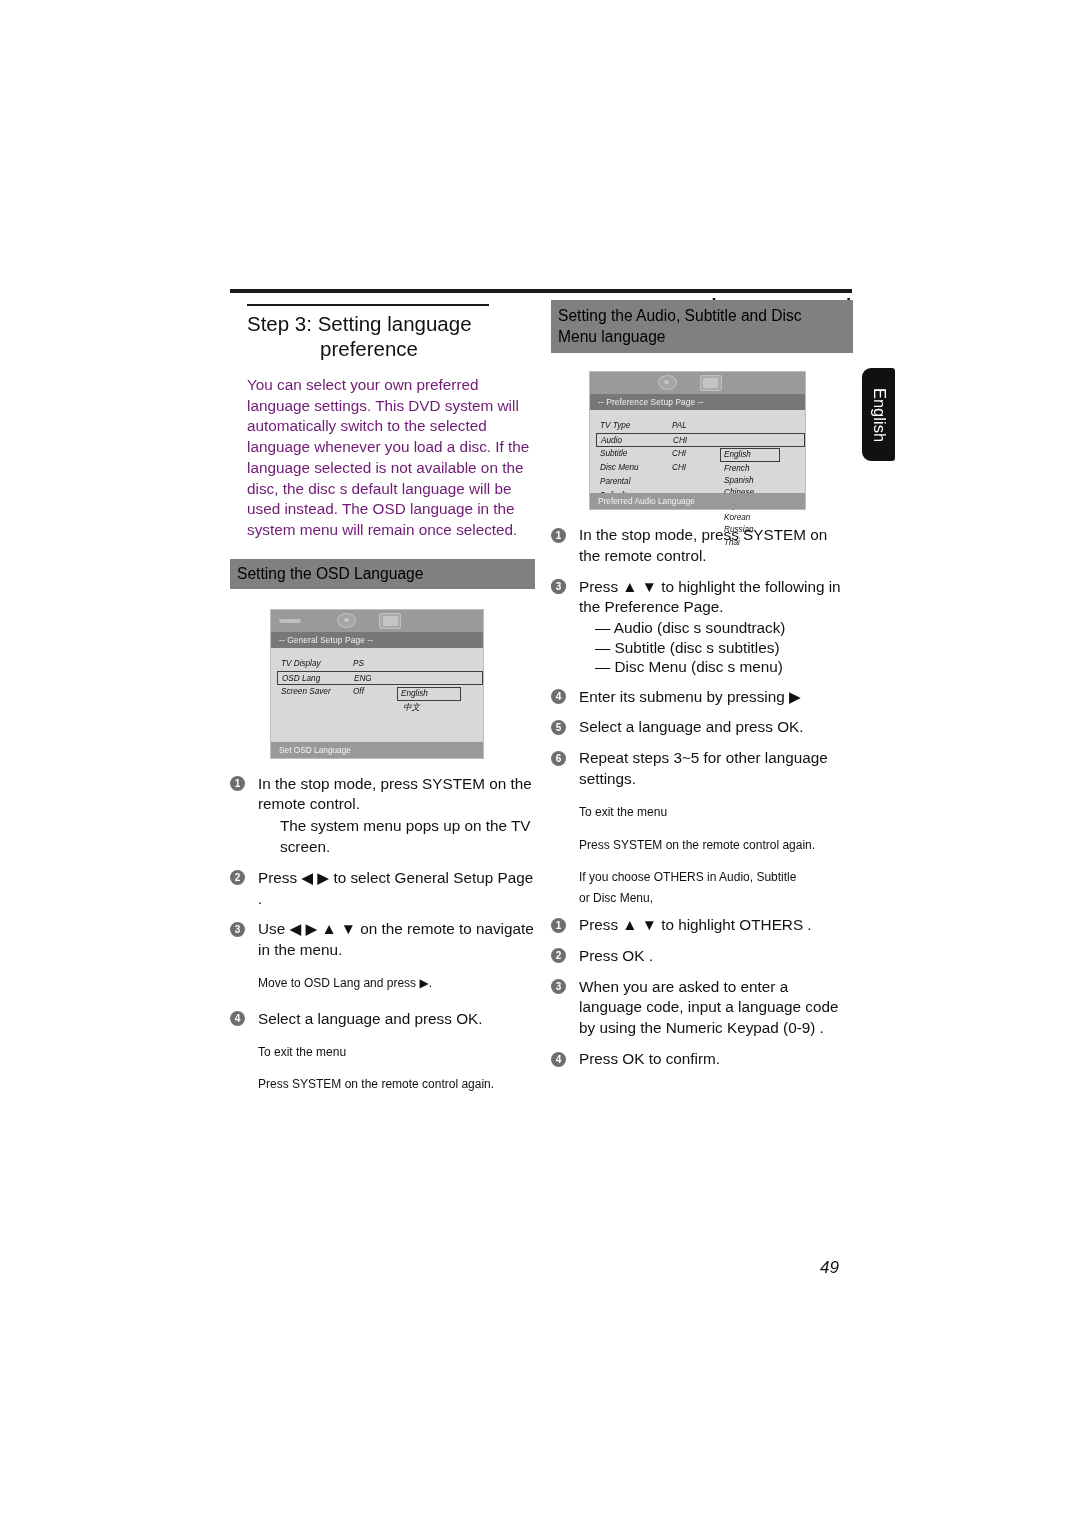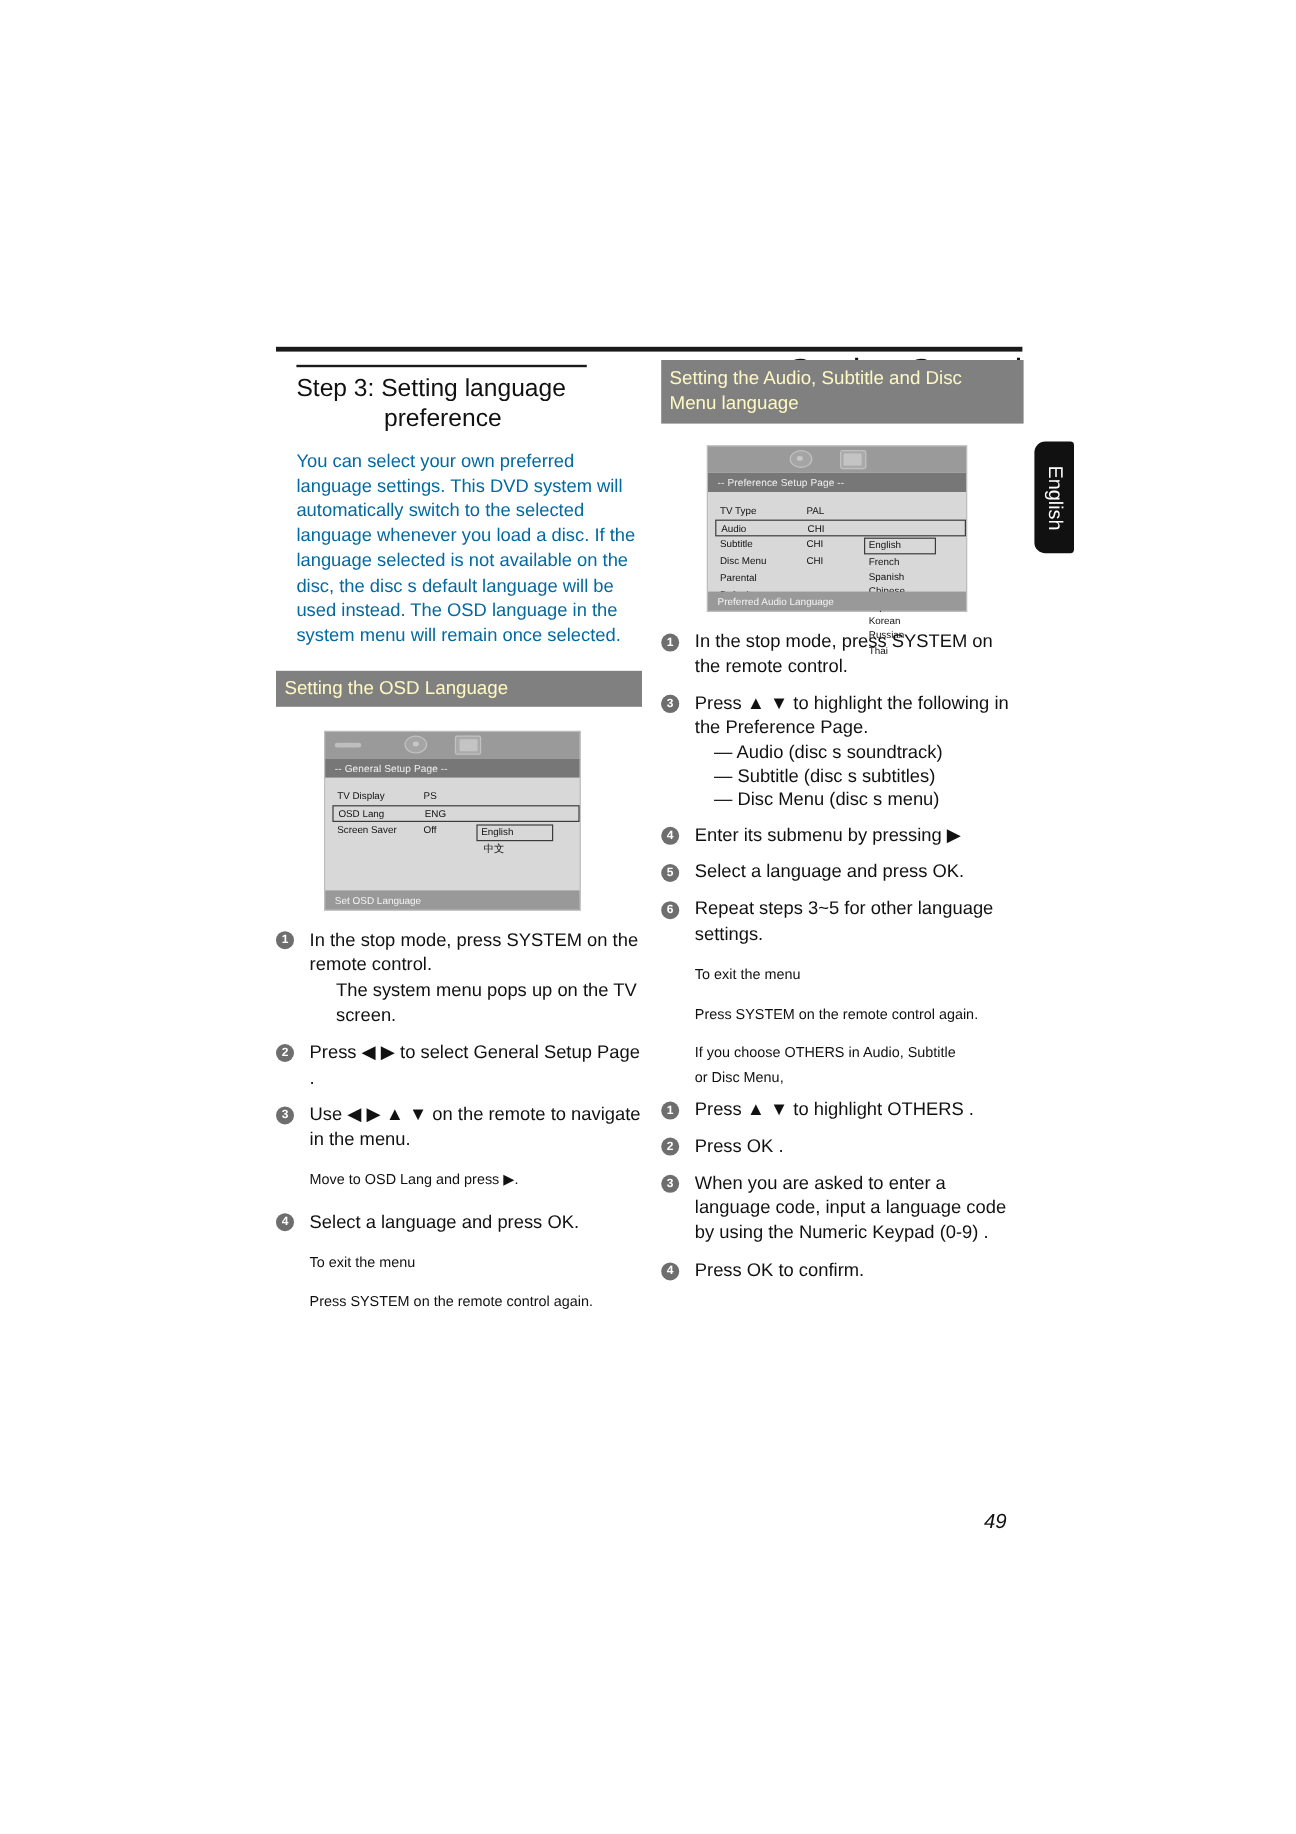--- a/index.html
+++ b/index.html
@@ -76,27 +76,27 @@
   .step-title .step-ind {
     display: block;
     margin-left: 73px;
   }
 
   
   .body-p {
     font-size: 15.3px;
     line-height: 20.7px;
     margin: 14px 0 0 17px;
-    color: #0369a1;
+    color: #701a75;
   }
 
   
   .gray-head {
     background: #808080;
-    color: #fef9c3;
+    color: #000000;
     font-size: 15.6px;
     line-height: 21px;
     padding: 4px 0 5px 7px;
     margin-top: 18px;
   }
   .gray-head.right-head {
     margin-top: 0;
     padding: 5px 0 6px 7px;
     width: 295px;
   }
@@ -160,20 +160,21 @@
   .shot-titlebar {
     background: #777777;
     color: #f0f0f0;
     font-size: 8.4px;
     padding: 3px 0 3px 8px;
     letter-spacing: 0.1px;
   }
   .shot-body {
     position: relative;
     padding: 9px 0 0 0;
+    font-style: italic;
   }
   .shot-row {
     position: relative;
     height: 14px;
     line-height: 14px;
     padding-left: 10px;
   }
   .shot-row .rv {
     position: absolute;
     left: 82px;

